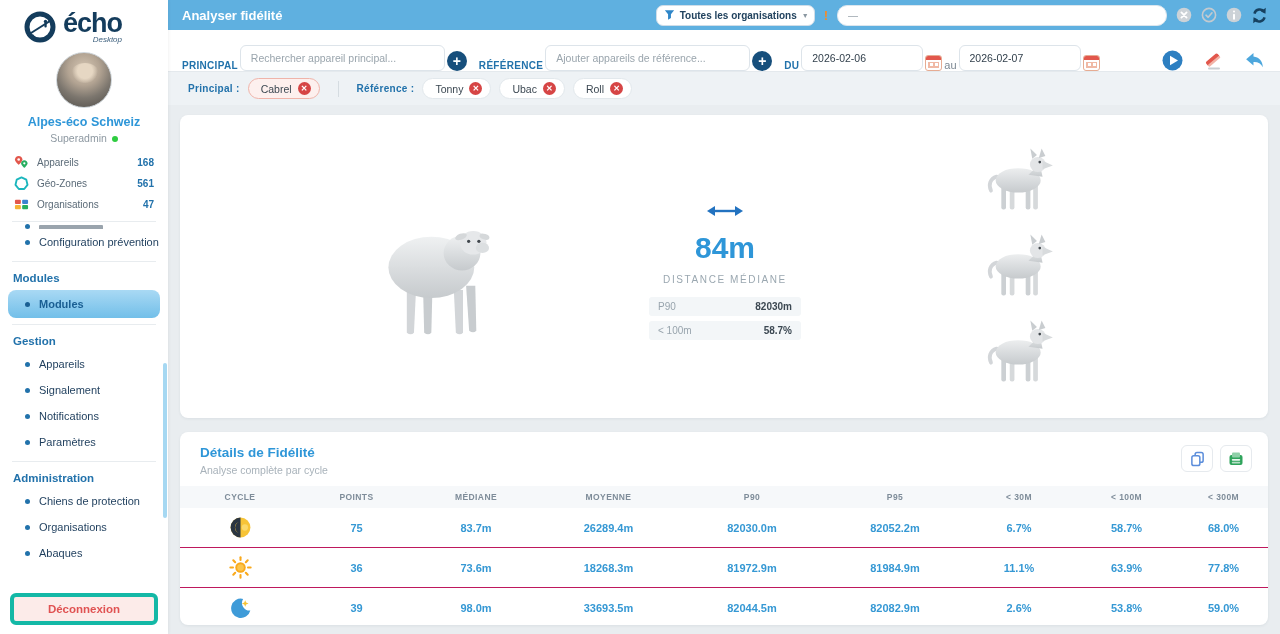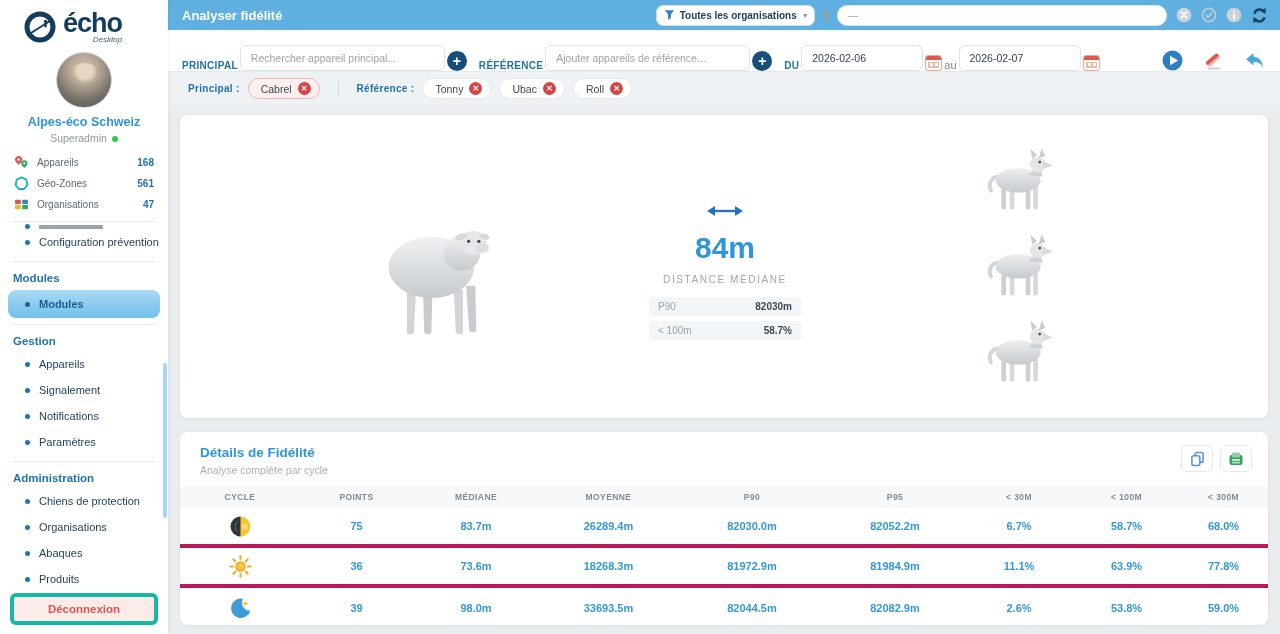--- a/index.html
+++ b/index.html
@@ -99,21 +99,21 @@
   .details-title { font-size:13.5px; font-weight:bold; color:#2e96d8; }
   .details-sub { font-size:10.5px; color:#a8b2ba; margin-top:4px; }
   .details-actions { margin-left:auto; display:flex; gap:7px; }
   .mini-btn { width:32px; height:27px; border:1px solid #e6eaee; background:#fff; border-radius:6px;
             display:flex; align-items:center; justify-content:center; cursor:pointer; }
 
   .grid-row { display:grid; grid-template-columns:120px 113px 126px 139px 148px 138px 110px 105px 1fr;
             align-items:center; text-align:center; }
   .thead { background:#f6f8fa; height:22px; margin-top:10px; font-size:8.5px; font-weight:bold;
             color:#7e8c99; letter-spacing:.4px; }
-  .trow { height:40px; border-bottom:4px solid #be185d; font-size:11px; font-weight:bold; color:#3598d4; }
+  .trow { height:40px; border-bottom:1px solid #be185d; font-size:11px; font-weight:bold; color:#3598d4; }
   .trow:last-child { border-bottom:none; }
   .cycle-cell { display:flex; justify-content:center; }
 </style>
 </head>
 <body>
 
 <div class="sidebar">
   <div class="logo">
     <svg width="36" height="36" viewBox="0 0 36 36">
       <circle cx="18" cy="18" r="13" fill="#fff" stroke="#143c5c" stroke-width="5"></circle>
@@ -208,24 +208,20 @@
       <span class="dot"></span>
       <span>Chiens de protection</span>
     </div>
     <div class="menu-item">
       <span class="dot"></span>
       <span>Organisations</span>
     </div>
     <div class="menu-item">
       <span class="dot"></span>
       <span>Abaques</span>
-    </div>
-    <div class="menu-item">
-      <span class="dot"></span>
-      <span>Produits</span>
     </div>
   </div>
 
   <div class="logout-btn">Déconnexion</div>
   <div class="sb-scrollbar"></div>
 </div>
 
 <div class="topbar">
   <span class="topbar-title">Analyser fidélité</span>
   <div class="topbar-right">

